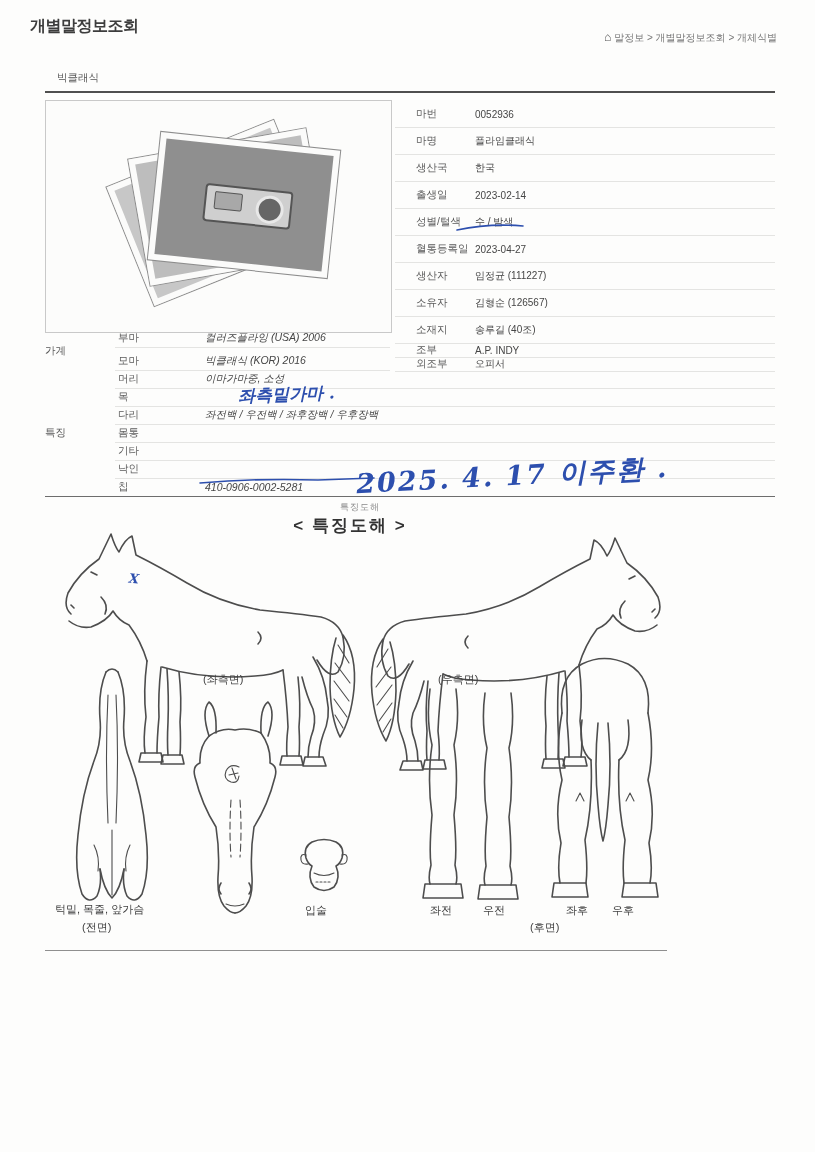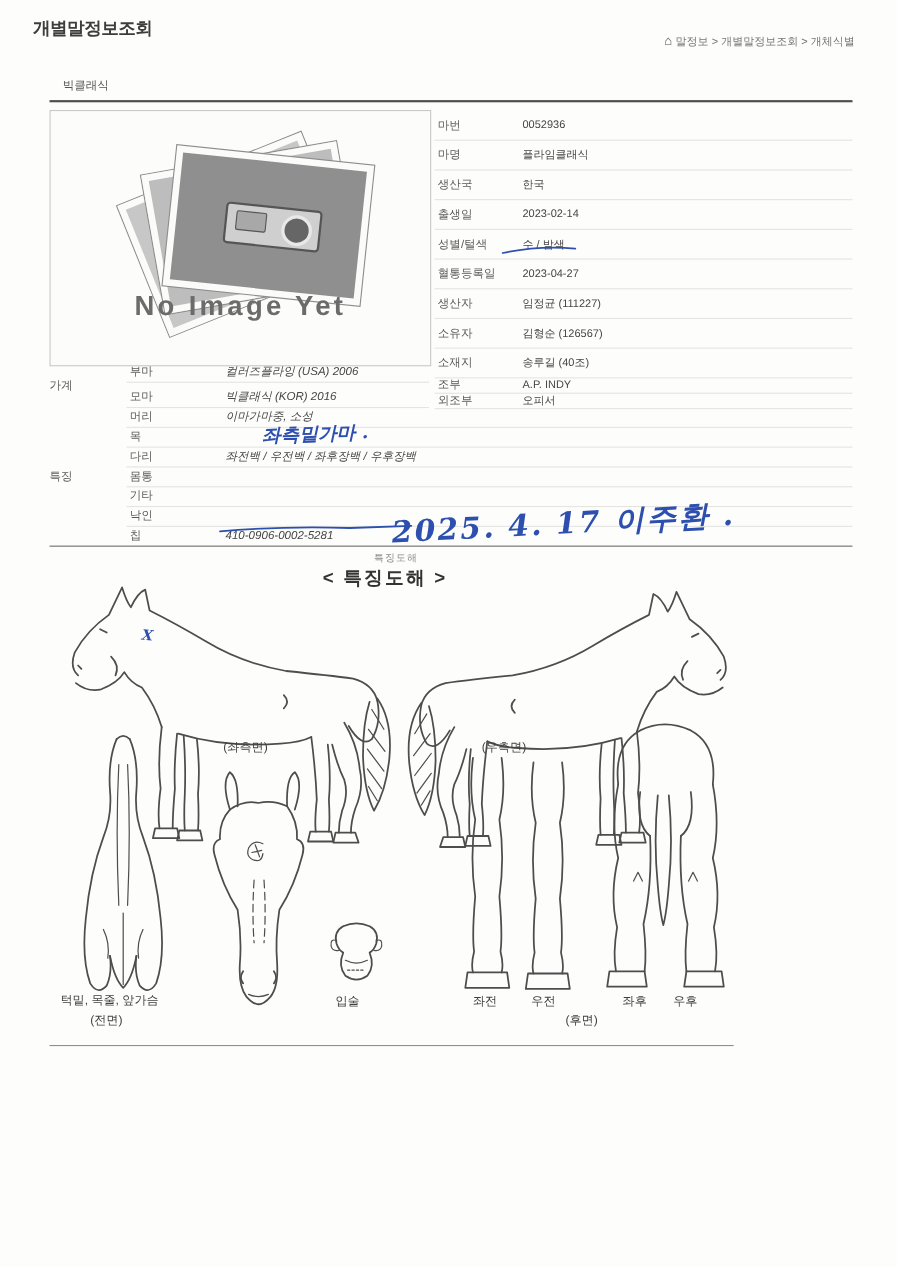--- a/index.html
+++ b/index.html
@@ -16,21 +16,21 @@
   .ph{position:absolute;width:168px;height:116px;background:#c7c7c7;border:6px solid #fbfbfa;box-shadow:0 0 0 1px #8d8d8d;}
   .p1{left:78px;top:48px;transform:rotate(-22deg);}
   .p2{left:92px;top:42px;transform:rotate(-10deg);background:#bdbdbd;}
   .p3{left:108px;top:40px;transform:rotate(6deg);background:#8f8f8f;}
   .cam{position:absolute;left:44px;top:40px;width:84px;height:34px;background:#cfcfcf;border:2px solid #555;border-radius:4px;}
   .lens{position:absolute;left:50px;top:4px;width:22px;height:22px;border-radius:50%;background:#666;border:3px solid #e8e8e8;}
   .vf{position:absolute;left:8px;top:5px;width:26px;height:16px;background:#a8a8a8;border:1px solid #555;border-radius:2px;}
   .noimg{position:absolute;left:0;top:163px;width:100%;text-align:center;font-size:25px;font-weight:bold;color:#6b6b6b;letter-spacing:3px;}
   
   .irow{position:absolute;left:395px;width:380px;border-bottom:1px solid #e4e4e2;}
-  .il{position:absolute;left:3px;top:50%;transform:translateY(-50%);font-size:10.5px;color:#5a5a5a;}
+  .il{position:absolute;left:21px;top:50%;transform:translateY(-50%);font-size:10.5px;color:#5a5a5a;}
   .iv{position:absolute;left:80px;top:50%;transform:translateY(-50%);font-size:10px;color:#454545;text-align:right;}
   
   .gcell{position:absolute;left:45px;width:70px;font-size:10.5px;color:#5a5a5a;display:flex;align-items:center;}
   .lrow{position:absolute;left:115px;border-bottom:1px solid #e4e4e2;}
   .ll{position:absolute;left:3px;top:50%;transform:translateY(-50%);font-size:10.5px;color:#5a5a5a;}
   .lv{position:absolute;left:90px;top:50%;transform:translateY(-50%);font-size:10.5px;color:#454545;white-space:nowrap;font-style:italic;}
   .darkline{left:45px;top:496px;width:730px;border-top:1.5px solid #6d6d6d;}
   
   .hand{color:#2d4fae;font-family:"DejaVu Serif",serif;font-style:italic;font-weight:bold;white-space:nowrap;}
   .hw-neck{left:238px;top:383px;font-size:17px;transform:rotate(-2deg);}
@@ -57,21 +57,20 @@
 
 <div class="abs photo">
   <div class="ph p1"></div>
   <div class="ph p2"></div>
   <div class="ph p3">
     <div class="cam">
         <div class="lens"></div>
         <div class="vf"></div>
       </div>
   </div>
-  <div class="noimg">No Image Yet</div>
 </div>
 
 <div class="irow" style="top:100px;height:27px">
     <span class="il">마번</span>
     <span class="iv">0052936</span>
   </div>
 <div class="irow" style="top:127px;height:27px">
     <span class="il">마명</span>
     <span class="iv">플라임클래식</span>
   </div>
@@ -257,15 +256,15 @@
 
 <div class="abs dlabel" style="left:203px;top:672px">(좌측면)</div>
 <div class="abs dlabel" style="left:438px;top:672px">(우측면)</div>
 <div class="abs dlabel" style="left:55px;top:902px">턱밑, 목줄, 앞가슴</div>
 <div class="abs dlabel" style="left:82px;top:920px">(전면)</div>
 <div class="abs dlabel" style="left:305px;top:903px">입술</div>
 <div class="abs dlabel" style="left:430px;top:903px">좌전</div>
 <div class="abs dlabel" style="left:483px;top:903px">우전</div>
 <div class="abs dlabel" style="left:566px;top:903px">좌후</div>
 <div class="abs dlabel" style="left:612px;top:903px">우후</div>
-<div class="abs dlabel" style="left:514px;top:920px">(후면)</div>
+<div class="abs dlabel" style="left:530px;top:920px">(후면)</div>
 
 <div class="abs bottomline"></div>
 
 </body></html>

